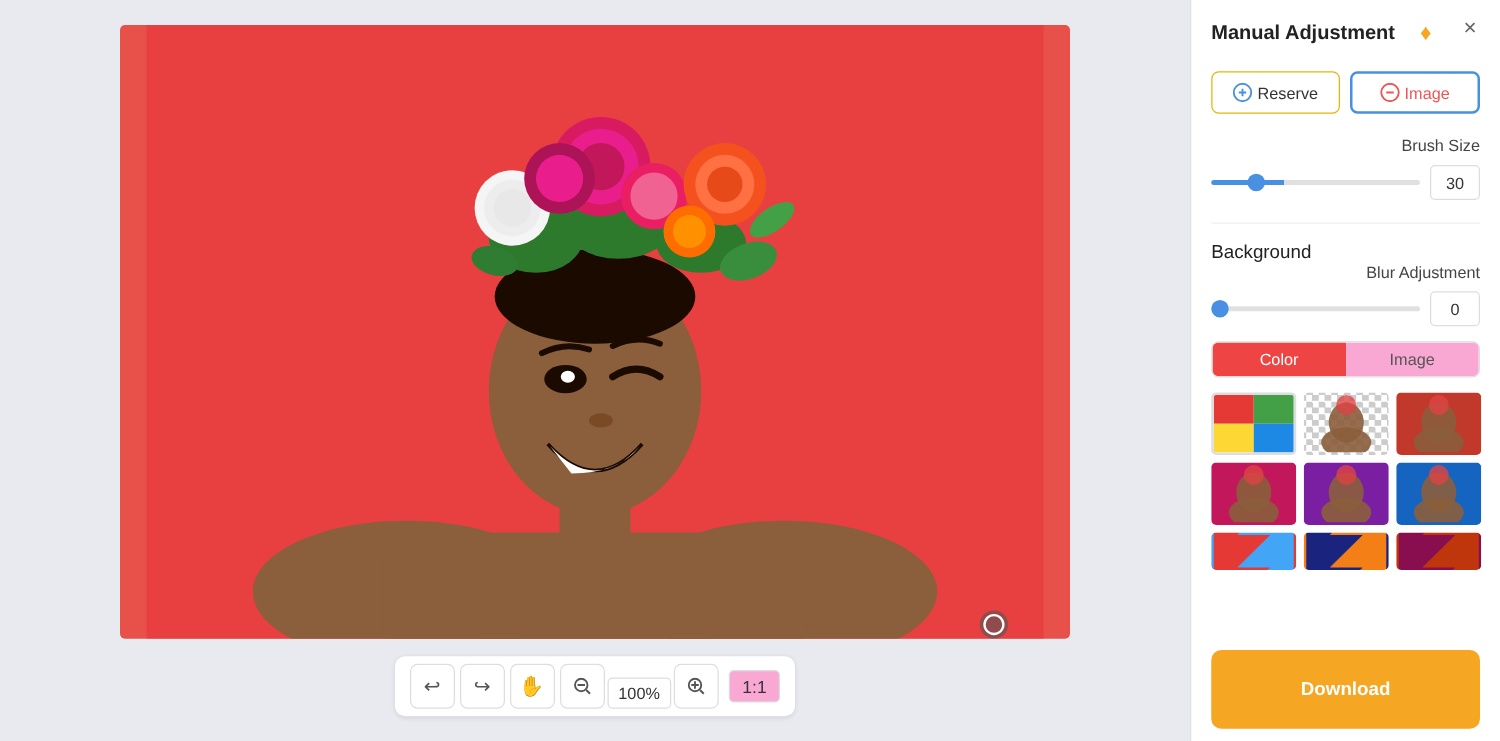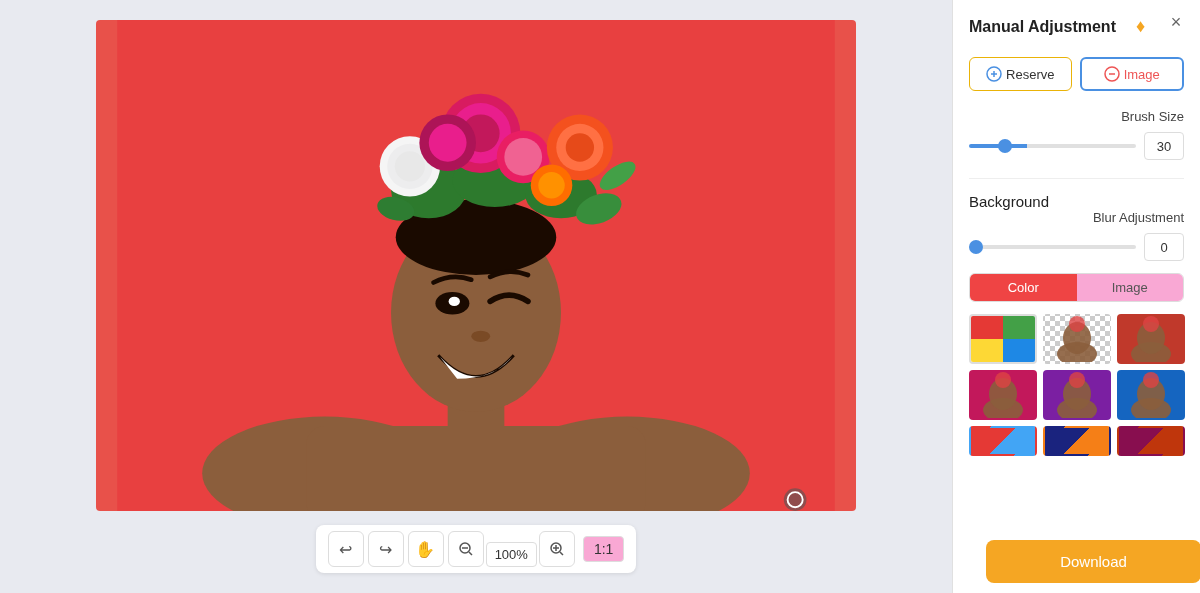--- a/index.html
+++ b/index.html
@@ -251,28 +251,28 @@
       width: 68px;
       height: 50px;
       border-radius: 4px;
       overflow: hidden;
       cursor: pointer;
       border: 2px solid transparent;
     }
 
     .download-btn {
       width: calc(100% - 32px);
-      margin: 10px 33px;
-      padding: 13px;
+      margin: 10px 16px;
+      padding: 23px;
       background: #f5a623;
       border: none;
       border-radius: 8px;
       color: white;
       font-size: 15px;
-      font-weight: 400;
+      font-weight: 700;
       cursor: pointer;
       text-align: center;
     }
 
     
     .thumb-transparent {
       background: repeating-conic-gradient(#ccc 0% 25%, white 0% 50%) 0 0 / 10px 10px;
       position: relative;
     }
 

